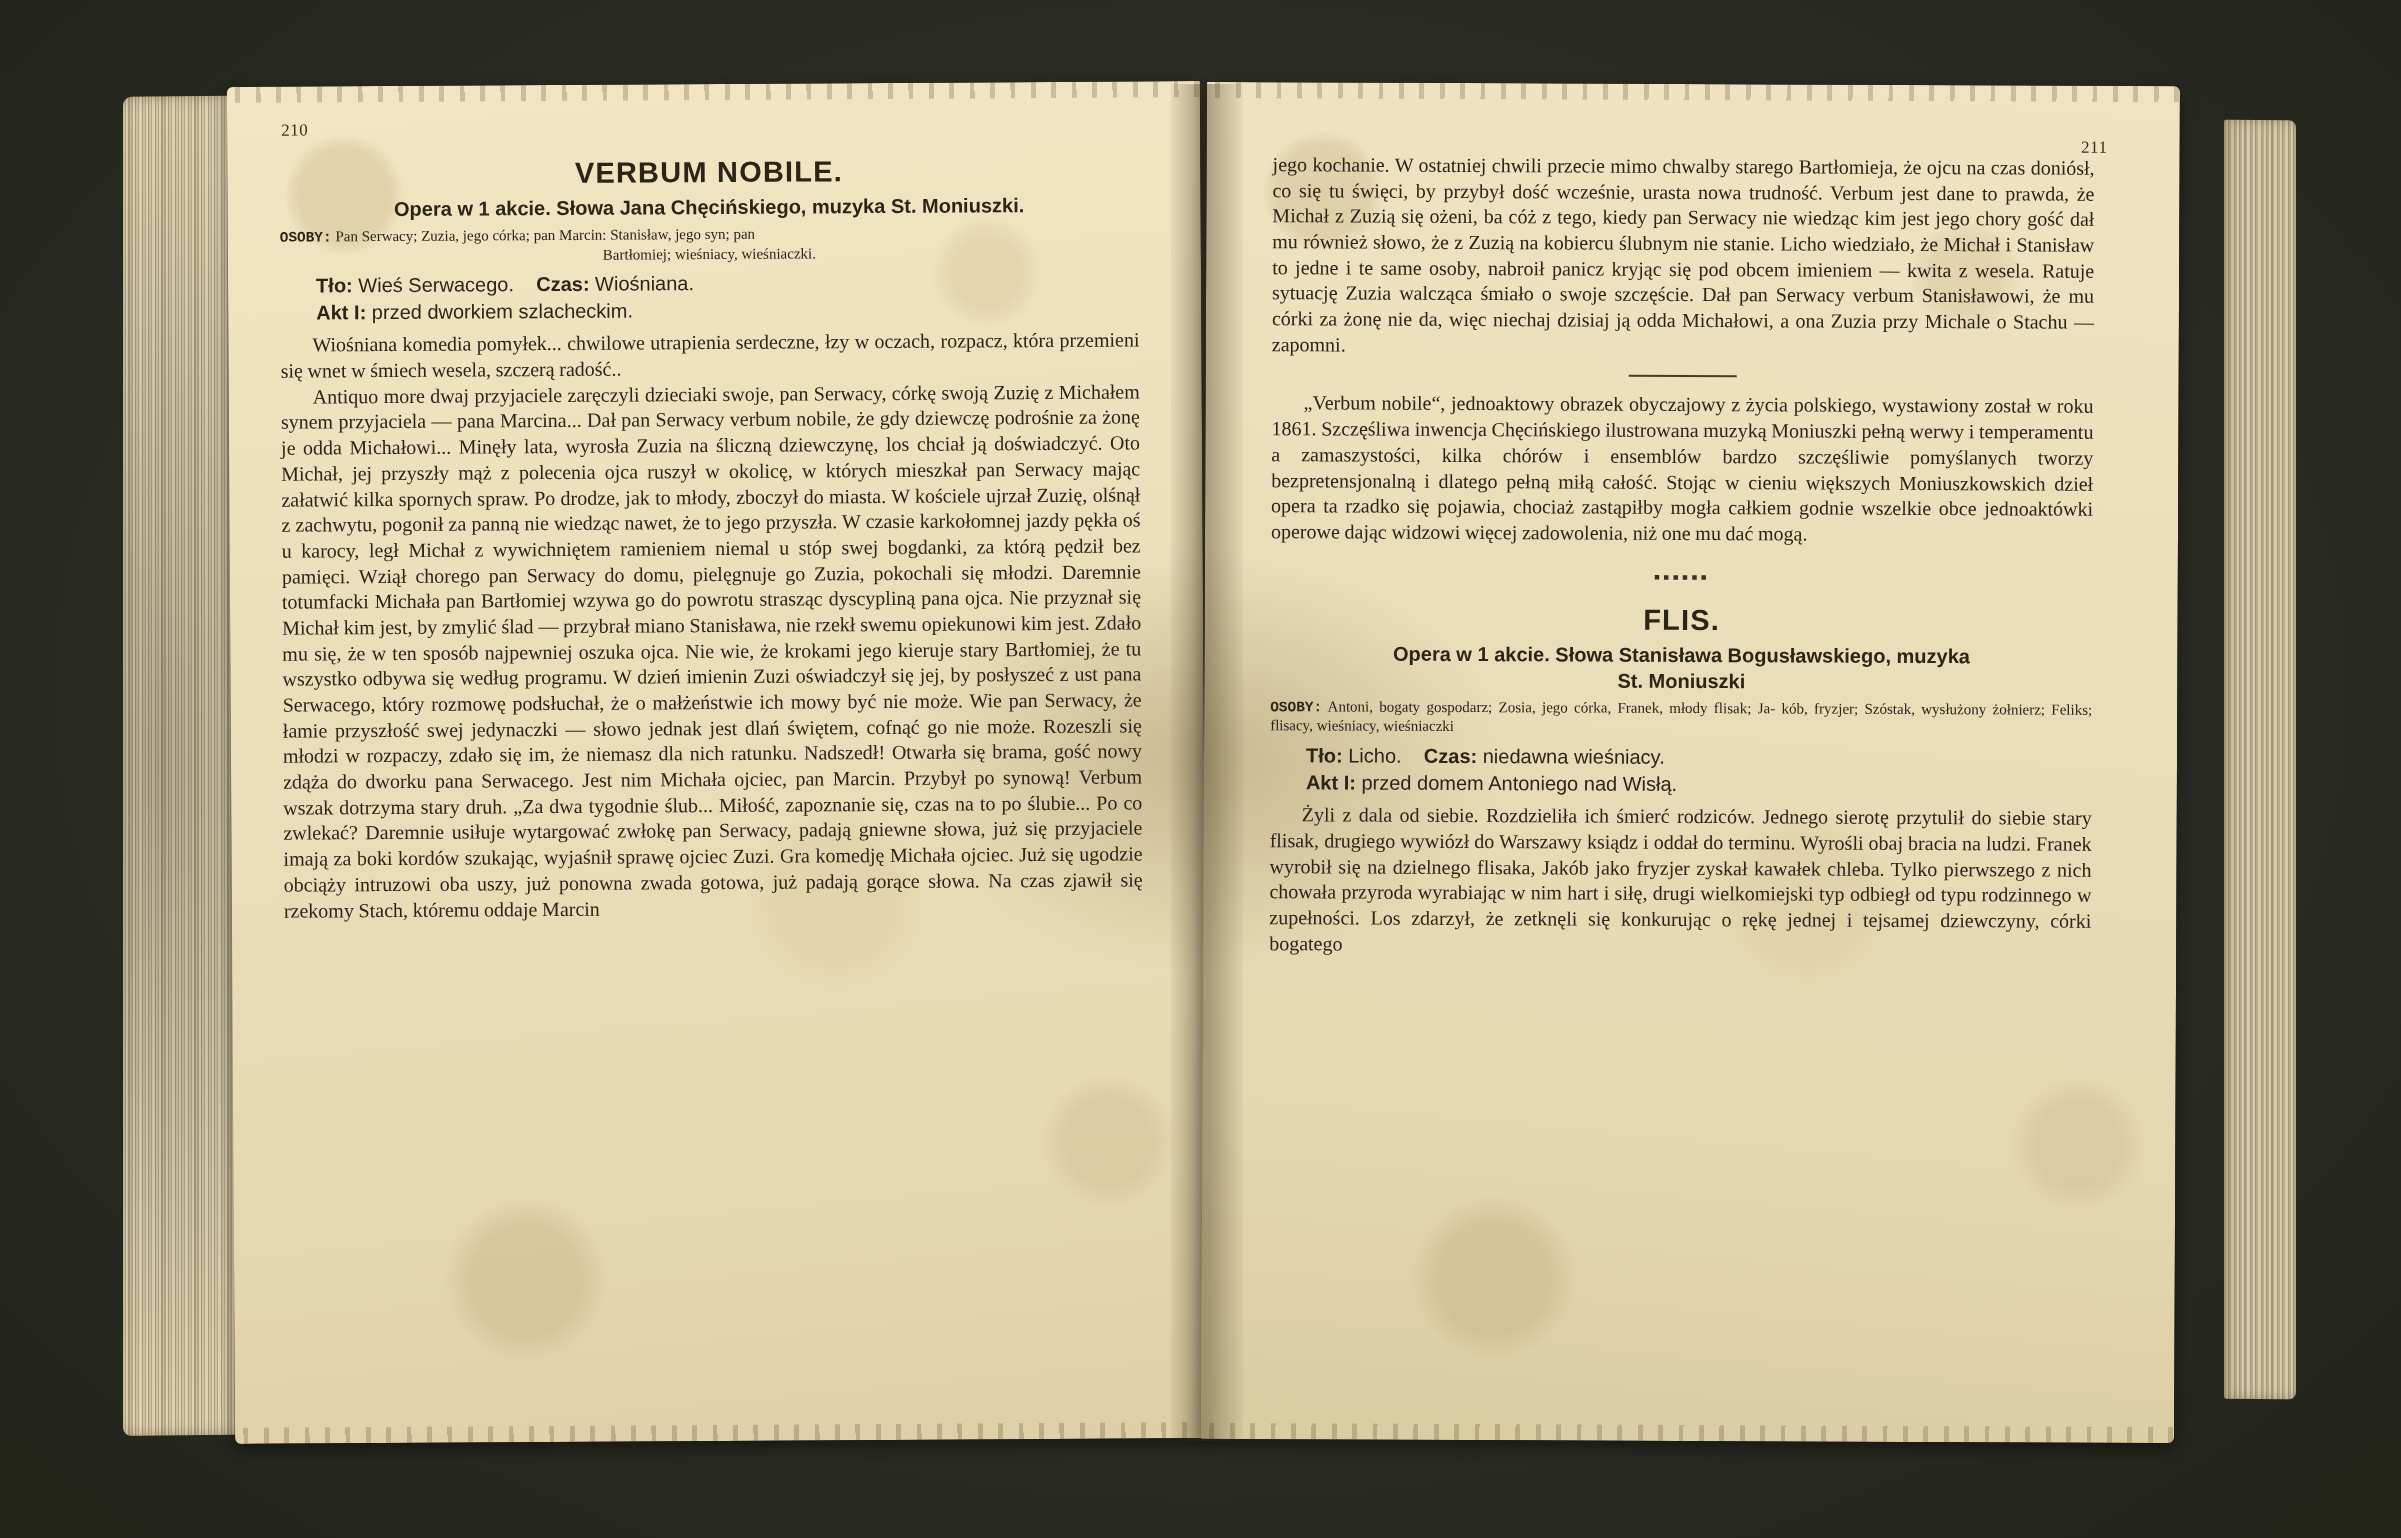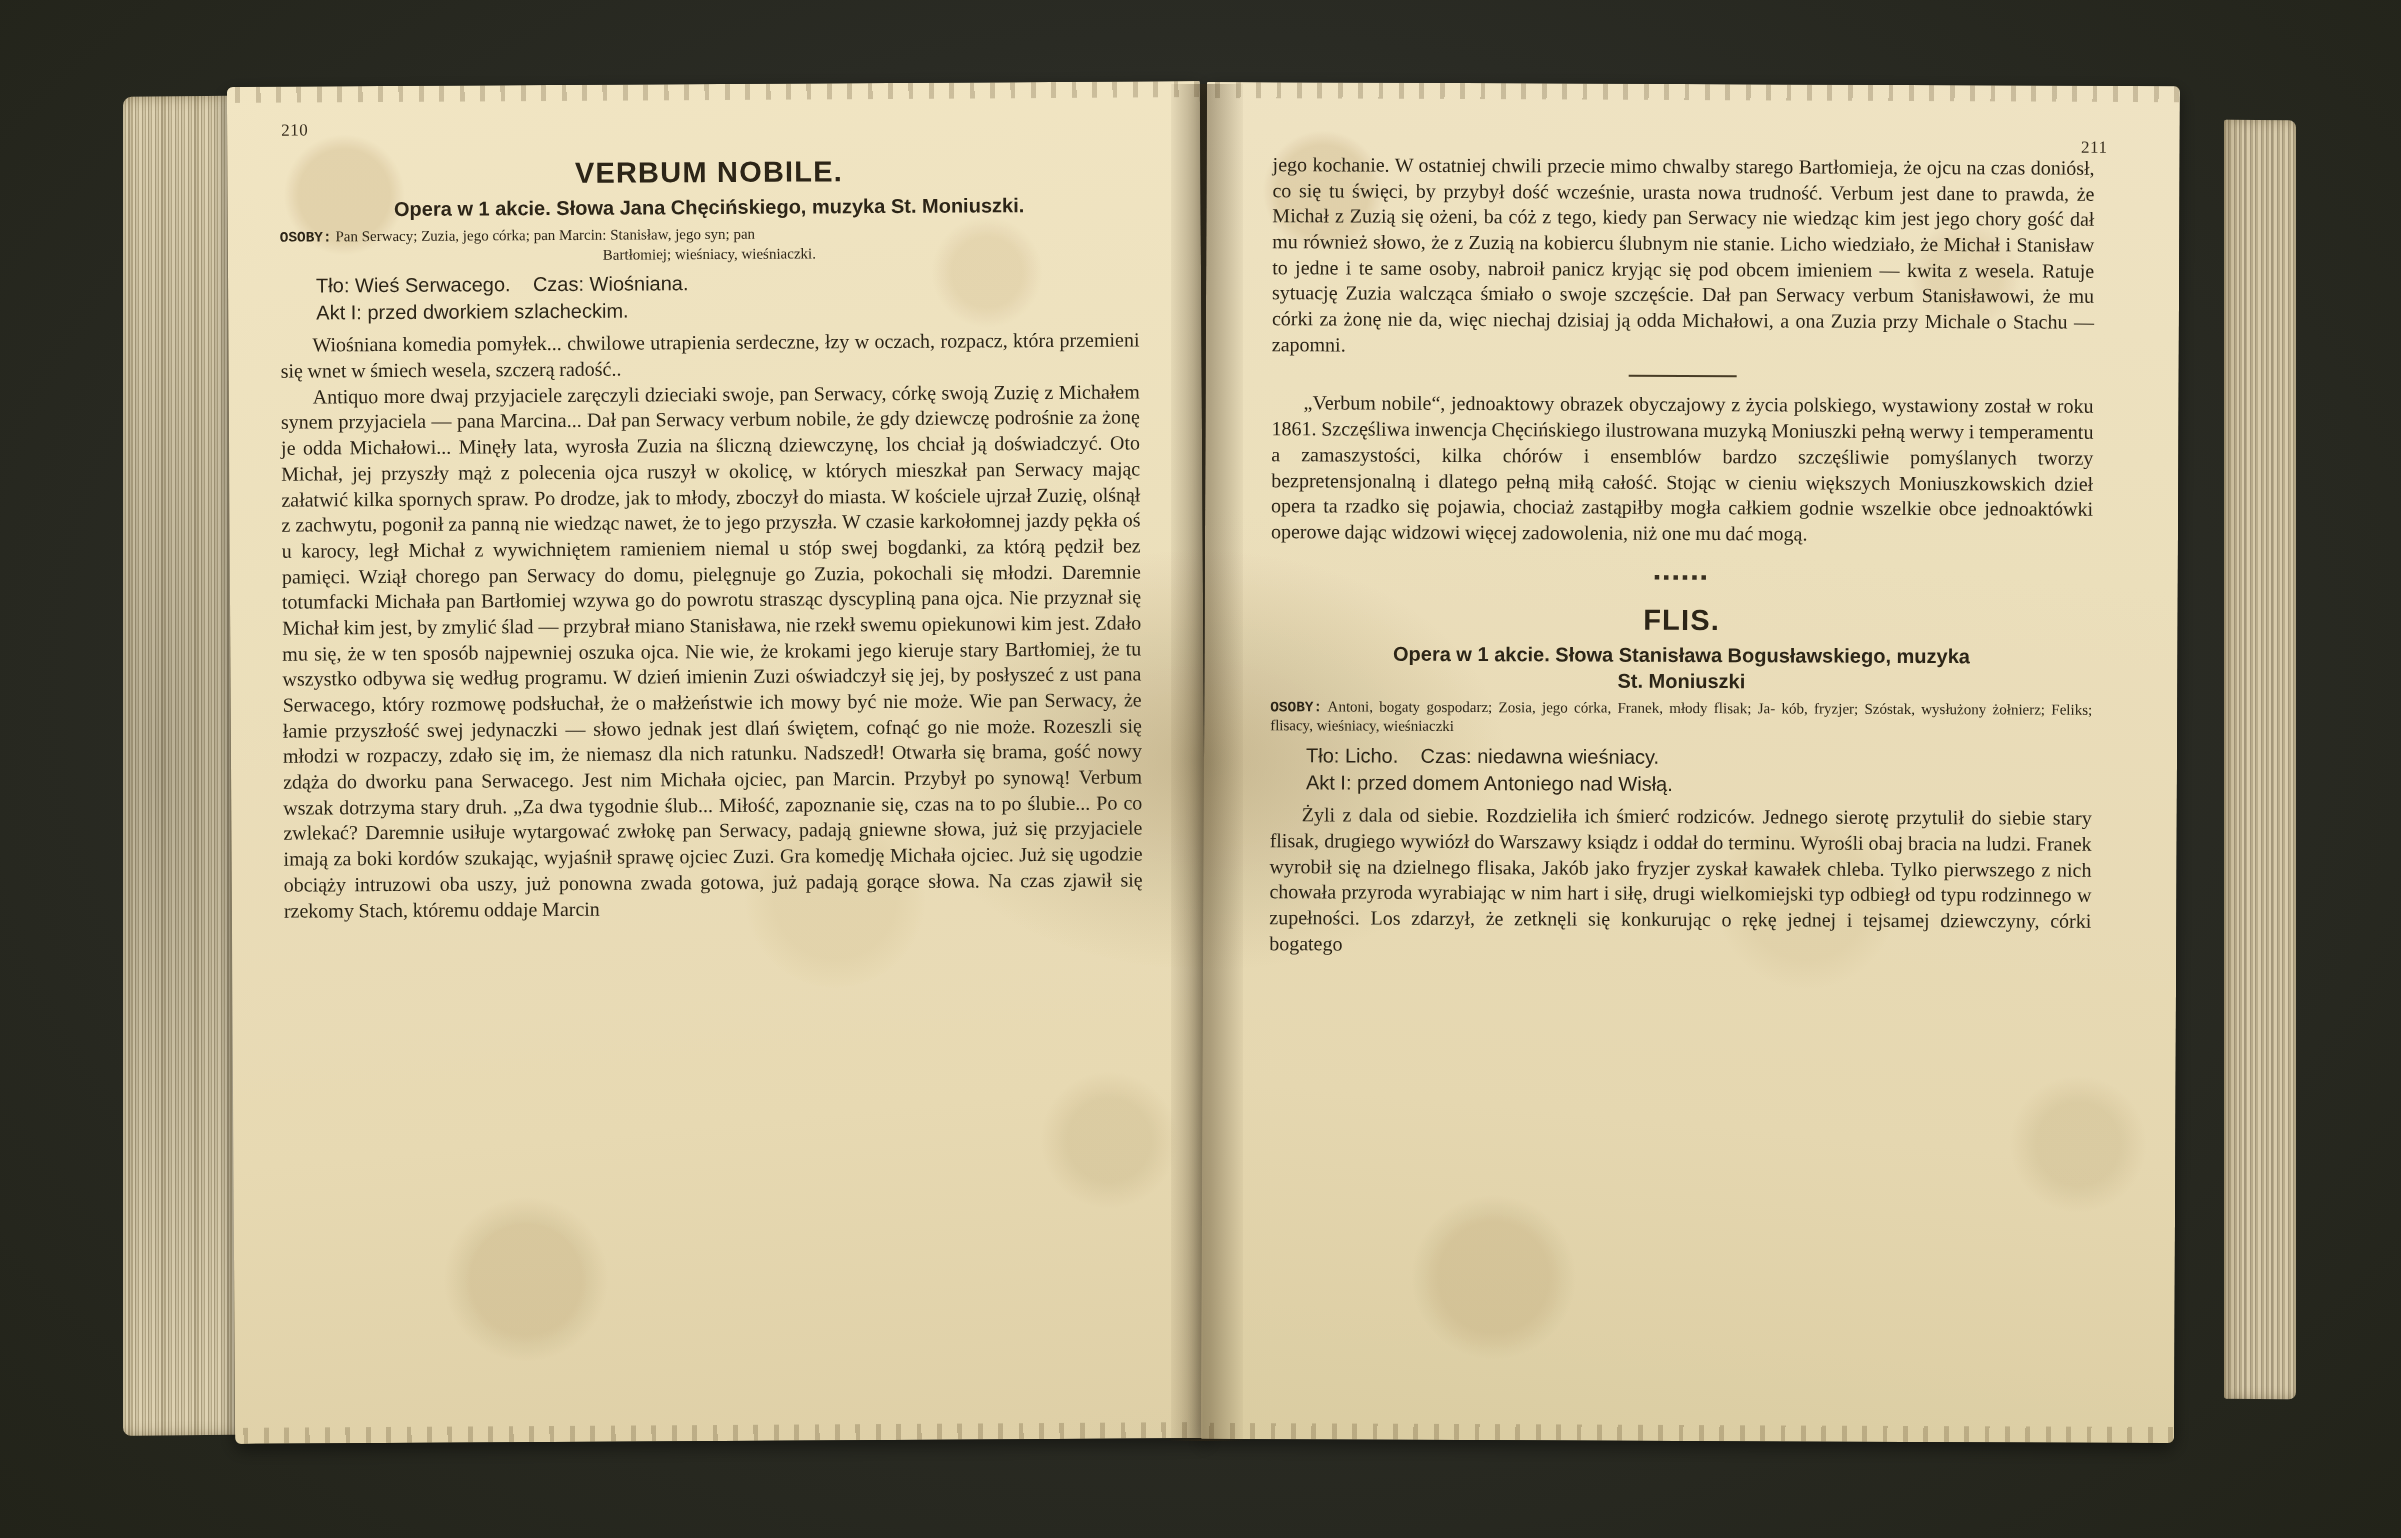--- a/index.html
+++ b/index.html
@@ -175,21 +175,21 @@
     margin: 0 0 8.4px 0;
   }
   .cast b { font-family: Liberation Mono, monospace; font-size: 14.4px; }
   .cast .indent2 { display: block; text-align: center; }
   .scene {
     font-size: 20px;
     margin: 0 0 3.6px 0;
     padding-left: 36px;
     font-family: "Liberation Sans", sans-serif;
   }
-  .scene b { font-weight: normal; }
+  .scene b { font-weight: bold; }
   p.body {
     font-size: 20px;
     line-height: 1.285;
     text-align: justify;
     margin: 0;
     text-indent: 32px;
     word-spacing: -0.3px;
   }
   p.body.noind { text-indent: 0; }
   .rule {

